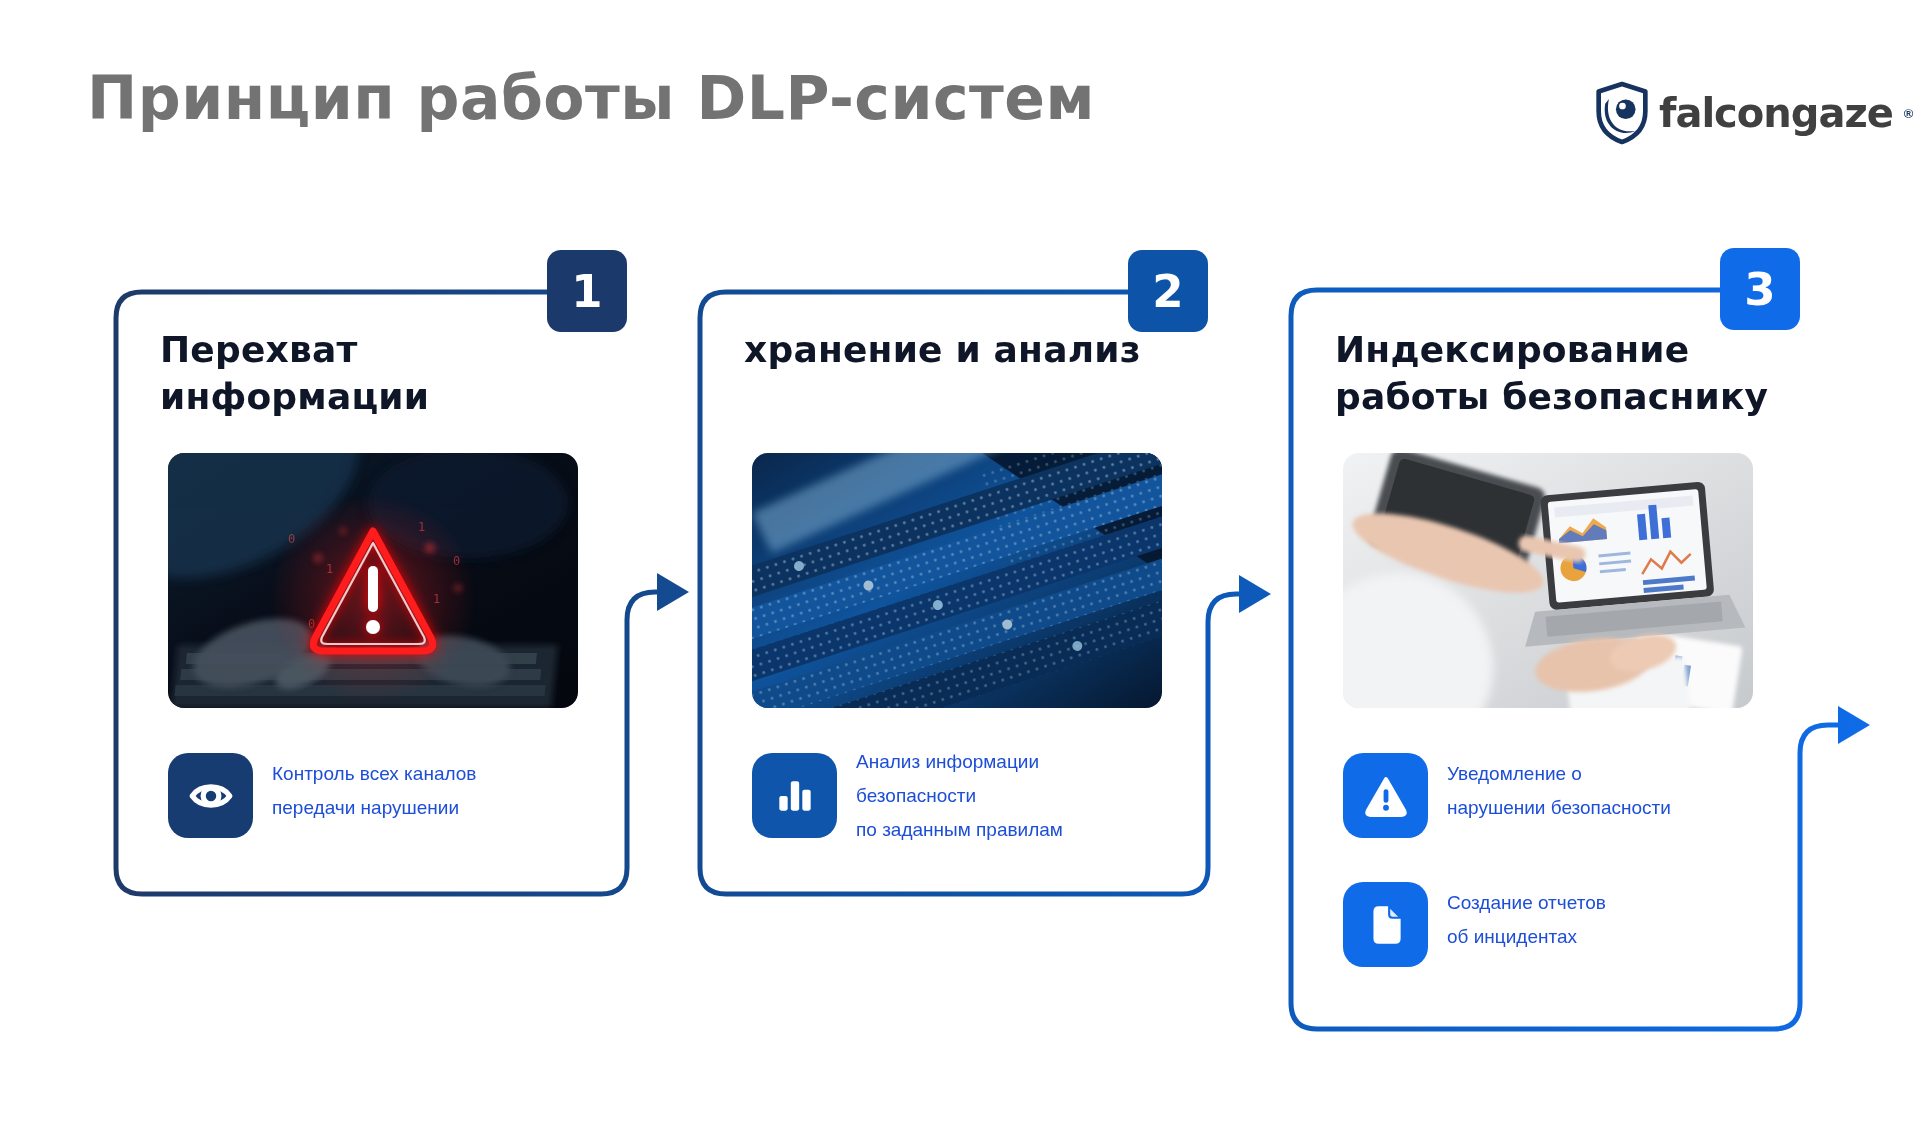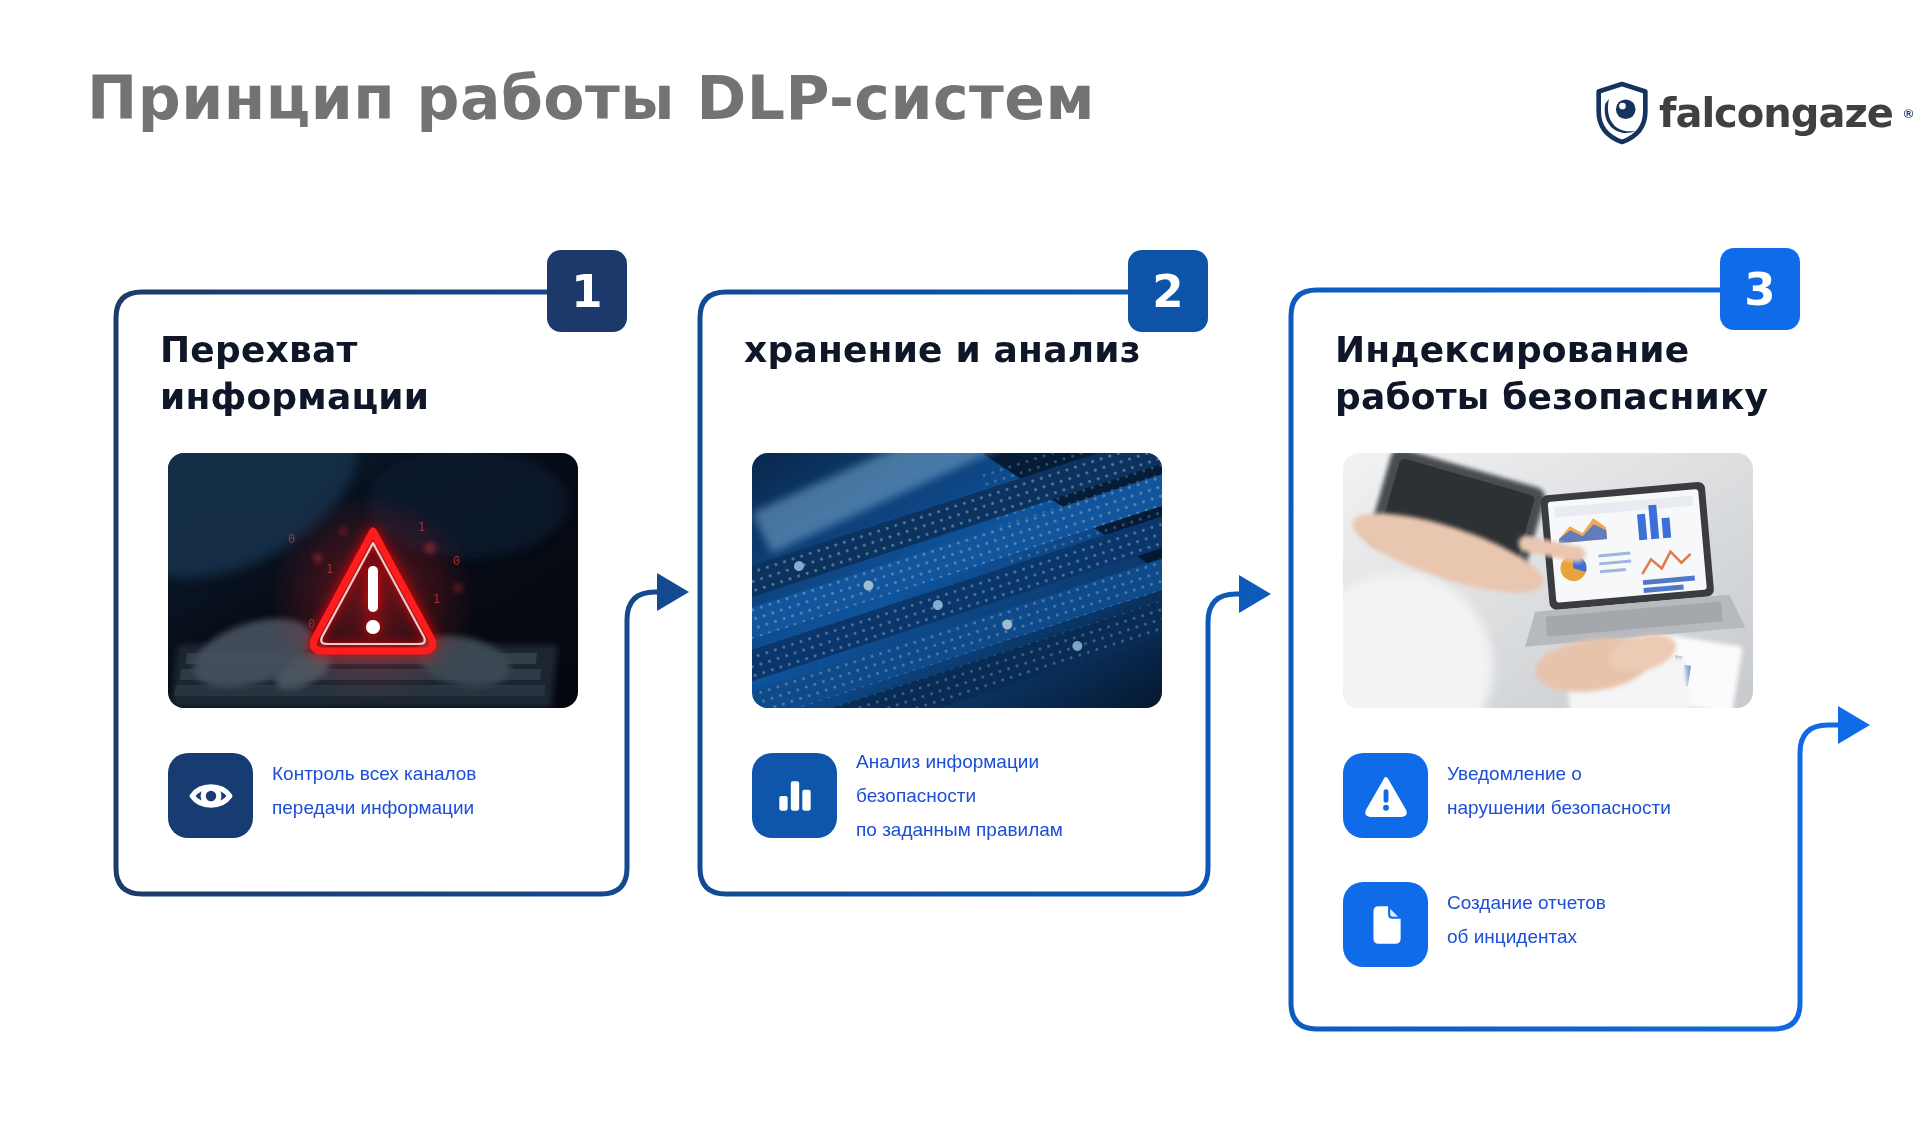--- a/index.html
+++ b/index.html
@@ -169,21 +169,21 @@
 
     <div class="feature f-a">
       <div class="tile">
         <svg width="46" height="46" viewBox="0 0 44 44">
           <path d="M4 22 C 12 10.5, 32 10.5, 40 22 C 32 33.5, 12 33.5, 4 22 Z" fill="none" stroke="#ffffff" stroke-width="5" stroke-linejoin="round"></path>
           <circle cx="22" cy="22" r="7.5" fill="none" stroke="#ffffff" stroke-width="5"></circle>
         </svg>
       </div>
       <div class="txt">
         <span class="t-line">Контроль всех каналов</span>
-        <span class="t-line">передачи информации</span>
+        <span class="t-line">передачи нарушении</span>
       </div>
     </div>
   </section>
 
   <section class="card card2">
     <div class="badge">2</div>
     <h2 class="card-title">
       <span class="t-line">хранение и анализ</span>
     </h2>
 

